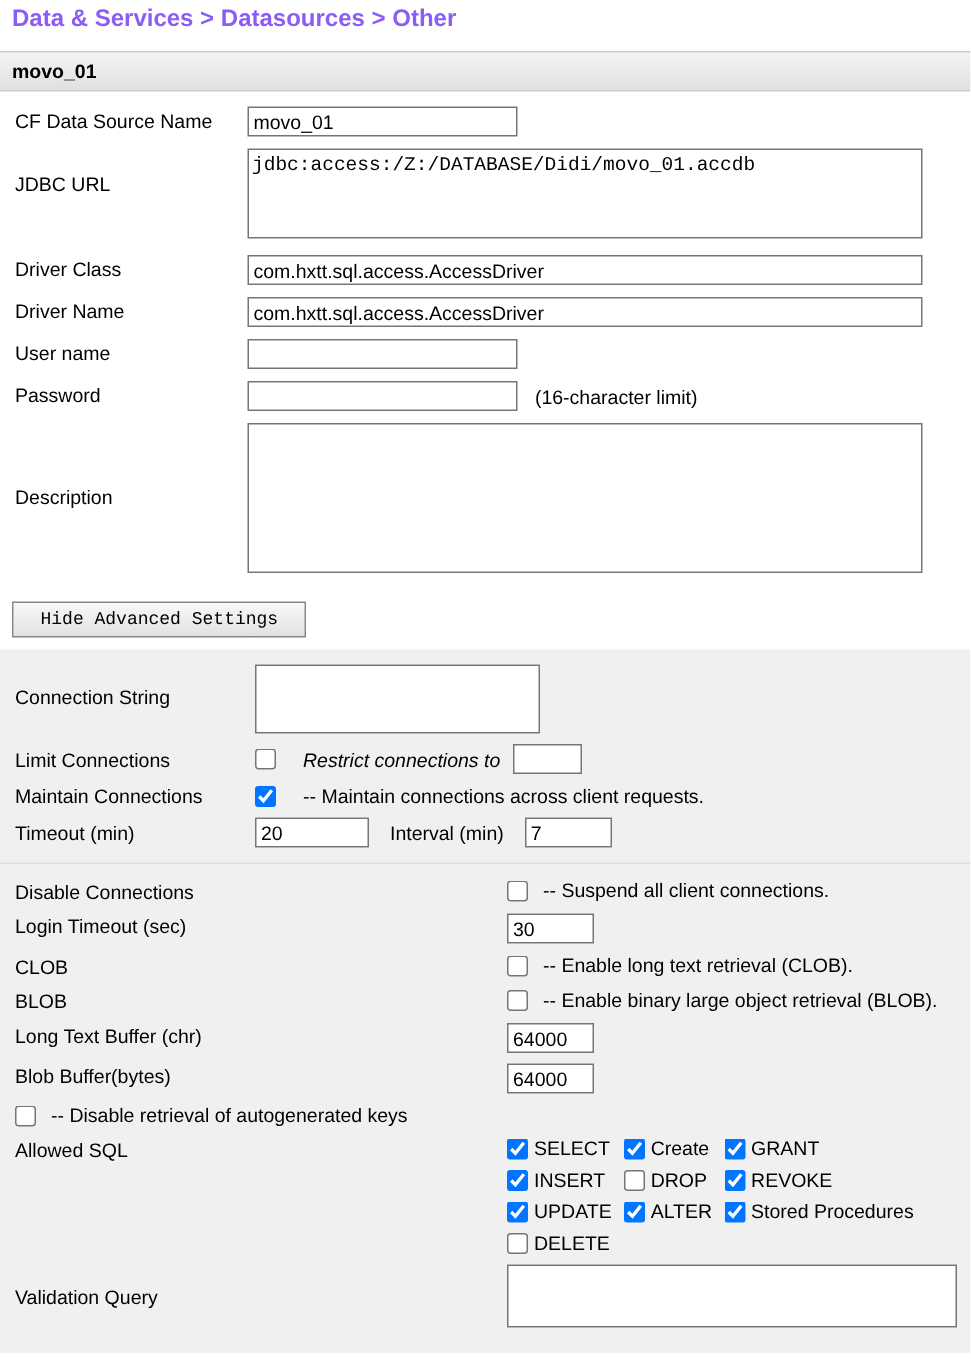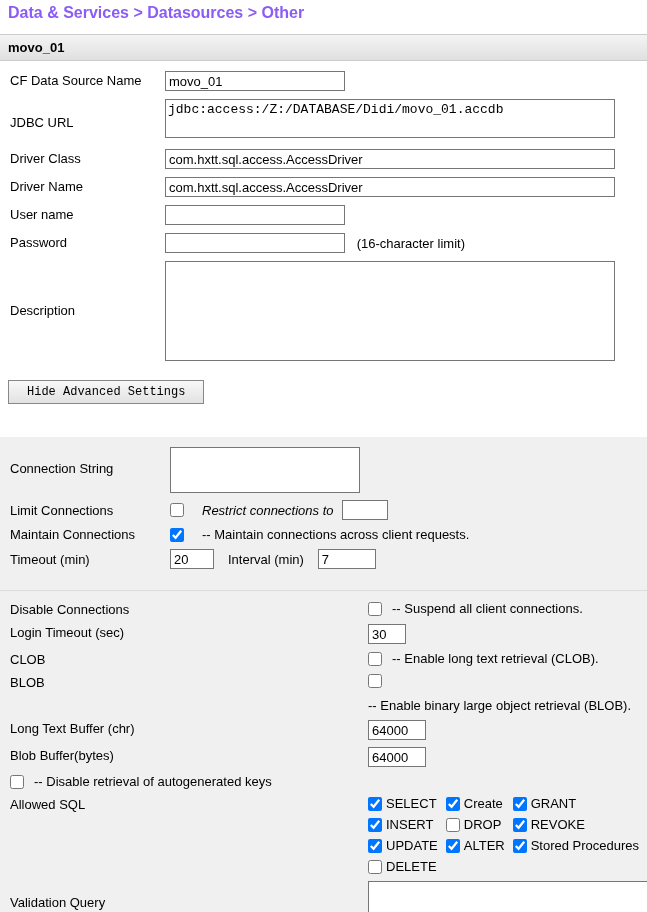--- a/index.html
+++ b/index.html
@@ -60,23 +60,22 @@
   .btn {
     font-family: Liberation Mono, monospace;
     font-size: 12px;
     background: linear-gradient(to bottom, #f8f8f8, #e2e2e2);
     border: 1px solid #888;
     padding: 4px 18px;
     cursor: pointer;
   }
   .adv-area {
     background: #f0f0f0;
-    padding: 10px 10px 14px 10px;
+    padding: 10px 10px 3px 10px;
     border-bottom: 1px solid #ddd;
-    margin-top: 25px;
   }
   .adv-row {
     display: flex;
     align-items: center;
     margin-bottom: 7px;
   }
   .adv-row .label {
     width: 160px;
     flex-shrink: 0;
   }
@@ -88,21 +87,20 @@
   }
   .cb { width: 14px; height: 14px; margin: 0; }
   .adv2-area {
     background: #f0f0f0;
     padding: 10px 10px 10px 10px;
   }
   .adv2-row {
     display: flex;
     align-items: flex-start;
     margin-bottom: 7px;
-    gap: 30px;
   }
   .adv2-row .label {
     width: 328px;
     flex-shrink: 0;
     padding-top: 1px;
   }
   .adv2-row .control {
     flex: 1;
     display: flex;
     align-items: center;
@@ -131,21 +129,21 @@
   <div class="form-row">
     <div class="label">CF Data Source Name</div>
     <div class="control">
       <input type="text" style="width: 180px;" value="movo_01">
     </div>
   </div>
 
   <div class="form-row">
     <div class="label" style="padding-top:16px">JDBC URL</div>
     <div class="control">
-      <textarea style="width: 450px; height: 39px;">jdbc:access:/Z:/DATABASE/Didi/movo_01.accdb</textarea>
+      <textarea style="width: 450px; height: 60px;">jdbc:access:/Z:/DATABASE/Didi/movo_01.accdb</textarea>
     </div>
   </div>
 
   <div class="form-row">
     <div class="label">Driver Class</div>
     <div class="control">
       <input type="text" style="width: 450px;" value="com.hxtt.sql.access.AccessDriver">
     </div>
   </div>
 
@@ -206,42 +204,42 @@
     <div class="label">Maintain Connections</div>
     <div class="control">
       <input type="checkbox" class="cb" checked="" style="">
       <span style="margin-left:10px;">-- Maintain connections across client requests.</span>
     </div>
   </div>
 
   <div class="adv-row">
     <div class="label">Timeout (min)</div>
     <div class="control" style="gap:14px;">
-      <input type="text" style="width: 44px;" value="20">
+      <input type="text" style="width: 76px;" value="20">
       <span>Interval (min)</span>
       <input type="text" style="width: 58px;" value="7">
     </div>
   </div>
 
 </div>
 
 <div class="adv2-area">
 
   <div class="adv2-row">
     <div class="label">Disable Connections</div>
     <div class="control tight">
       <input type="checkbox" class="cb" style="">
       <span>-- Suspend all client connections.</span>
     </div>
   </div>
 
   <div class="adv2-row">
     <div class="label">Login Timeout (sec)</div>
     <div class="control">
-      <input type="text" style="width: 38px;" value="30">
+      <input type="text" style="width: 58px;" value="30">
     </div>
   </div>
 
   <div class="adv2-row">
     <div class="label">CLOB</div>
     <div class="control tight">
       <input type="checkbox" class="cb" style="">
       <span>-- Enable long text retrieval (CLOB).</span>
     </div>
   </div>

